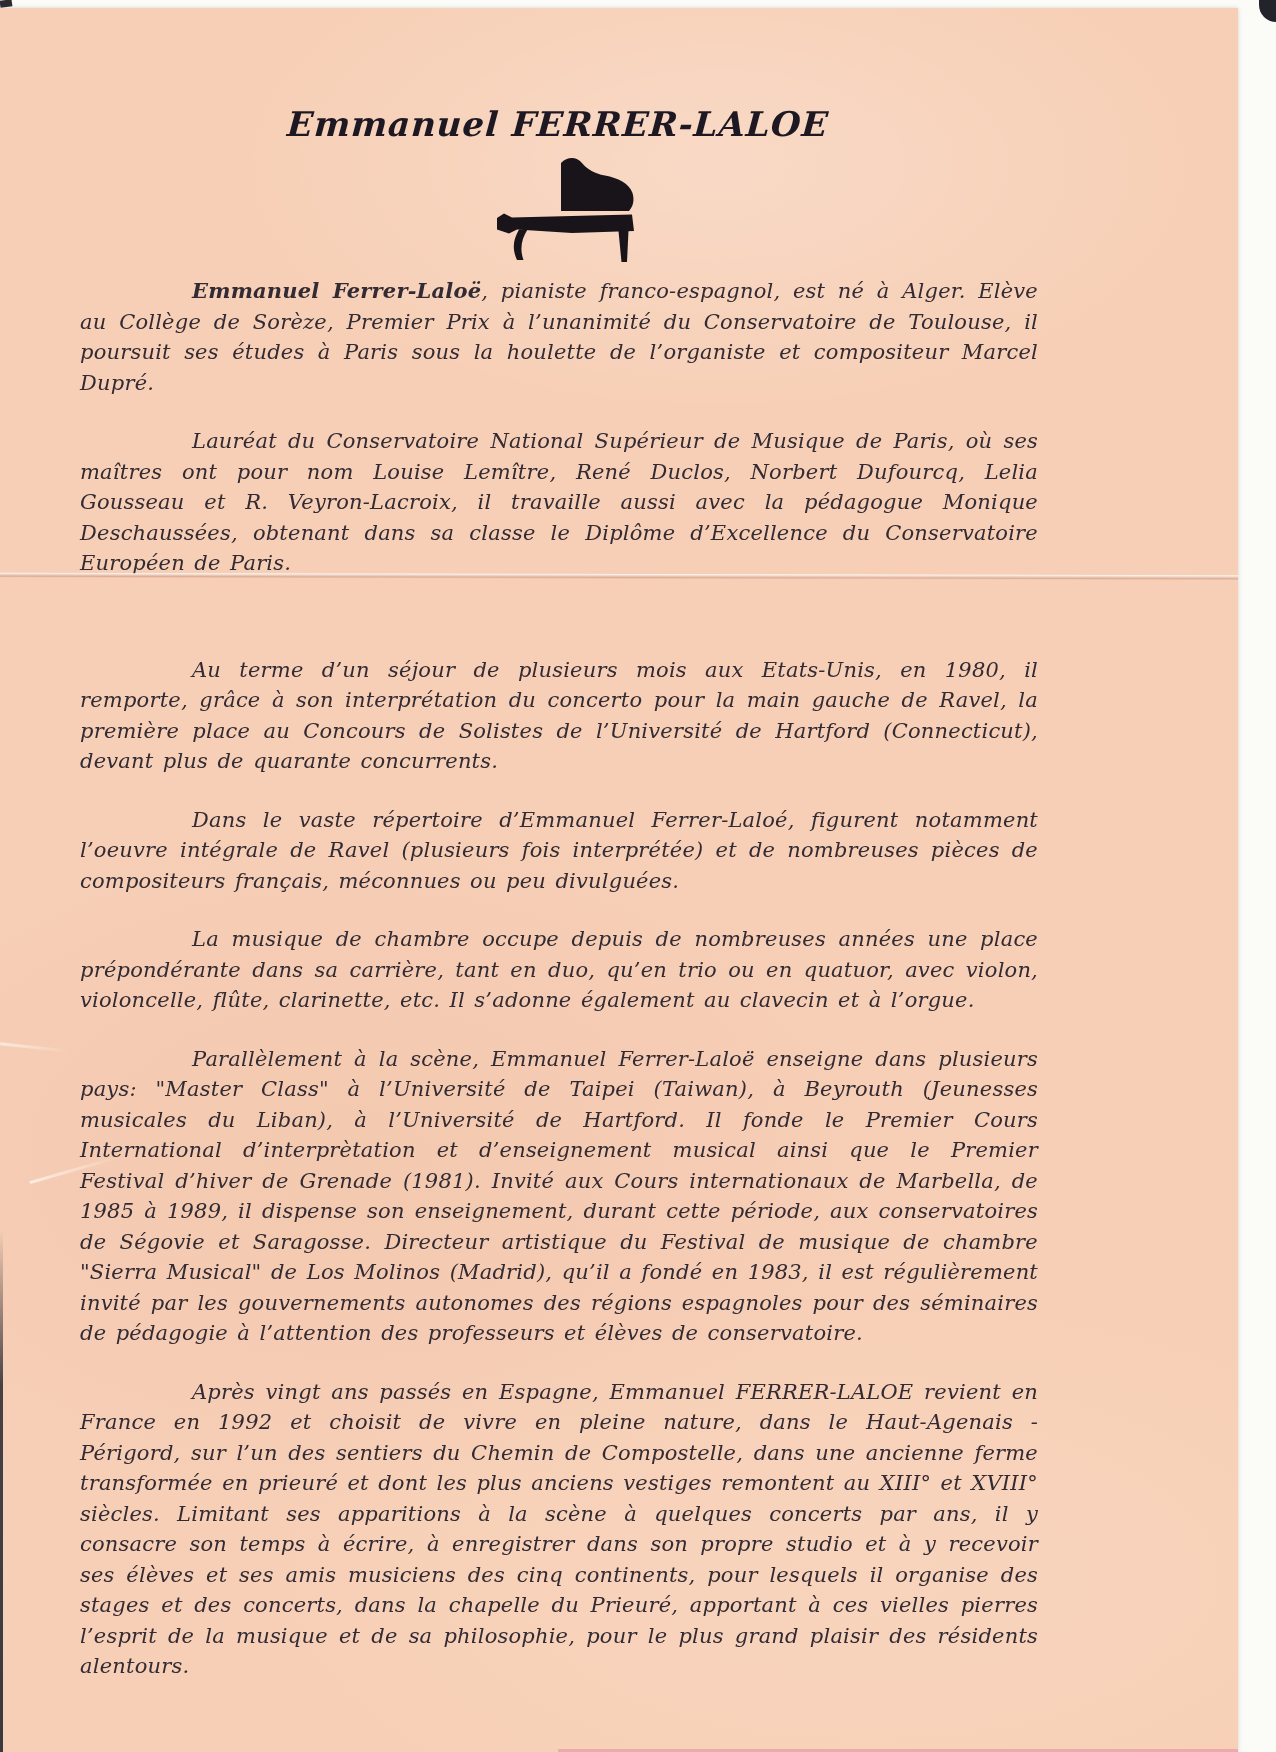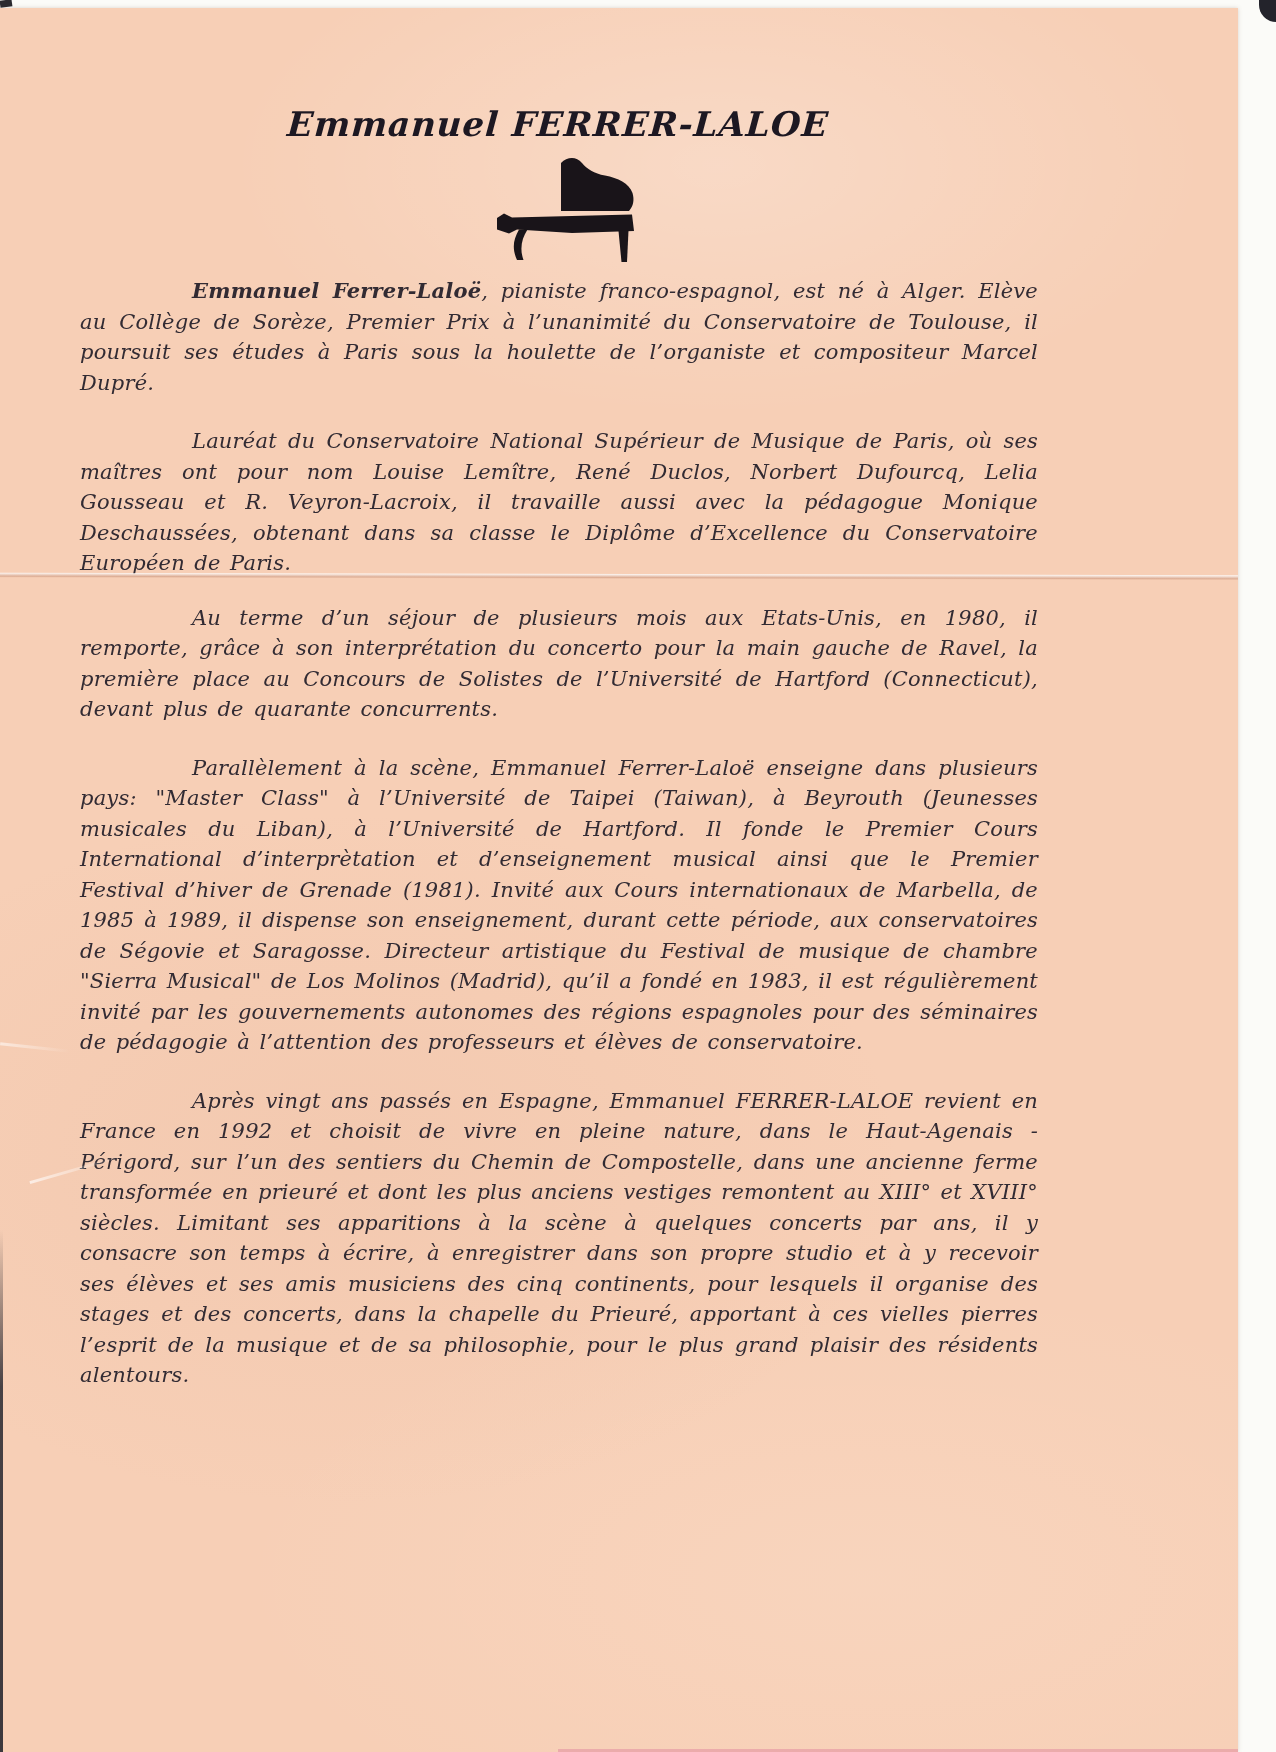--- a/index.html
+++ b/index.html
@@ -69,21 +69,21 @@
   
   .bio{
     position:absolute;left:80px;top:268px;width:958px;
     color:#322b33;
     font-style:italic;
     font-size:21px;line-height:30.5px;
     letter-spacing:.2px;word-spacing:.12em;
     text-align:justify;
   }
   .bio p{margin:0 0 28px 0;text-indent:112px;}
-  .bio p.gap-crease{margin-bottom:24px;}
+  .bio p.gap-crease{margin-bottom:76px;}
   .bio .lead{font-weight:bold;}
 </style>
 </head>
 <body>
 
 <div id="canvas">
 
   <div class="paper">
 
     <h1 class="title">Emmanuel FERRER-LALOE</h1>
@@ -100,20 +100,22 @@
 
           <path d="M147.5,75 L150.5,106 L156,106 L157.5,74.5 Z"></path>
         </g>
       </svg>
     </div>
 
     <div class="bio">
       <p><span class="lead">Emmanuel Ferrer-Laloë</span><span>, pianiste franco-espagnol, est né à Alger. Elève au Collège de Sorèze, Premier Prix à l’unanimité du Conservatoire de Toulouse, il poursuit ses études à Paris sous la houlette de l’organiste et compositeur Marcel Dupré.</span></p>
       <p class="gap-crease">Lauréat du Conservatoire National Supérieur de Musique de Paris, où ses maîtres ont pour nom Louise Lemître, René Duclos, Norbert Dufourcq, Lelia Gousseau et R. Veyron-Lacroix, il travaille aussi avec la pédagogue Monique Deschaussées, obtenant dans sa classe le Diplôme d’Excellence du Conservatoire Européen de Paris.</p>
       <p>Au terme d’un séjour de plusieurs mois aux Etats-Unis, en 1980, il remporte, grâce à son interprétation du concerto pour la main gauche de Ravel, la première place au Concours de Solistes de l’Université de Hartford (Connecticut), devant plus de quarante concurrents.</p>
+      <p>Dans le vaste répertoire d’Emmanuel Ferrer-Laloé, figurent notamment l’oeuvre intégrale de Ravel (plusieurs fois interprétée) et de nombreuses pièces de compositeurs français, méconnues ou peu divulguées.</p>
+      <p>La musique de chambre occupe depuis de nombreuses années une place prépondérante dans sa carrière, tant en duo, qu’en trio ou en quatuor, avec violon, violoncelle, flûte, clarinette, etc. Il s’adonne également au clavecin et à l’orgue.</p>
       <p>Parallèlement à la scène, Emmanuel Ferrer-Laloë enseigne dans plusieurs pays: "Master Class" à l’Université de Taipei (Taiwan), à Beyrouth (Jeunesses musicales du Liban), à l’Université de Hartford. Il fonde le Premier Cours International d’interprètation et d’enseignement musical ainsi que le Premier Festival d’hiver de Grenade (1981). Invité aux Cours internationaux de Marbella, de 1985 à 1989, il dispense son enseignement, durant cette période, aux conservatoires de Ségovie et Saragosse. Directeur artistique du Festival de musique de chambre "Sierra Musical" de Los Molinos (Madrid), qu’il a fondé en 1983, il est régulièrement invité par les gouvernements autonomes des régions espagnoles pour des séminaires de pédagogie à l’attention des professeurs et élèves de conservatoire.</p>
       <p>Après vingt ans passés en Espagne, Emmanuel FERRER-LALOE revient en France en 1992 et choisit de vivre en pleine nature, dans le Haut-Agenais - Périgord, sur l’un des sentiers du Chemin de Compostelle, dans une ancienne ferme transformée en prieuré et dont les plus anciens vestiges remontent au XIII° et XVIII° siècles. Limitant ses apparitions à la scène à quelques concerts par ans, il y consacre son temps à écrire, à enregistrer dans son propre studio et à y recevoir ses élèves et ses amis musiciens des cinq continents, pour lesquels il organise des stages et des concerts, dans la chapelle du Prieuré, apportant à ces vielles pierres l’esprit de la musique et de sa philosophie, pour le plus grand plaisir des résidents alentours.</p>
     </div>
 
     <div class="crease-main"></div>
     <div class="crease-left"></div>
     <div class="crease-left2"></div>
   </div>
 
   <div class="corner-tr"></div>

